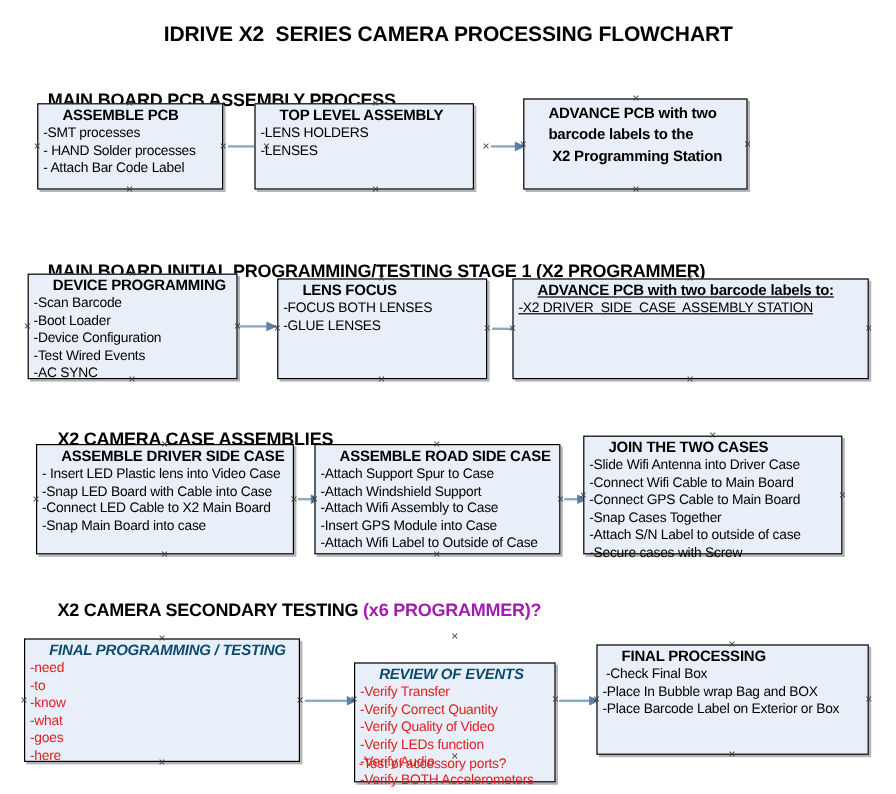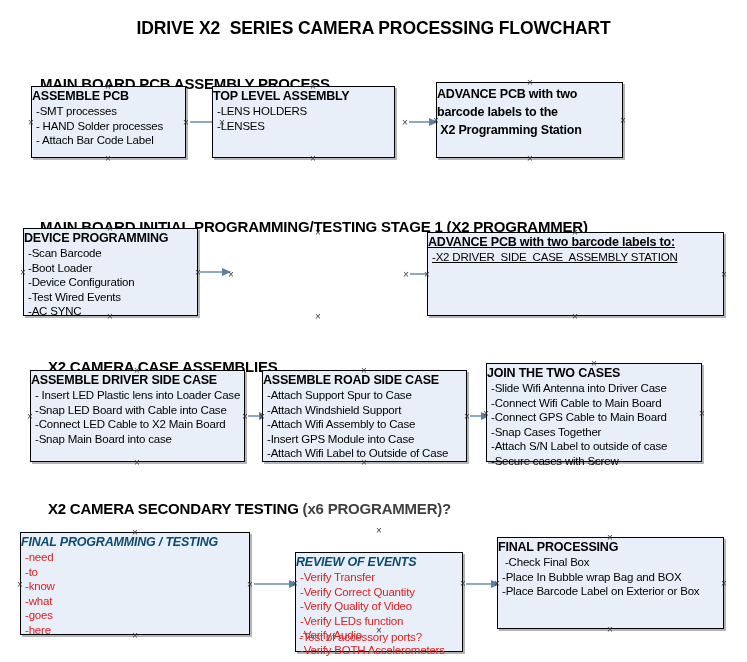--- a/index.html
+++ b/index.html
@@ -34,39 +34,39 @@
     white-space: pre;
   }
   .section-title {
     position: absolute;
     font-size: 15px;
     font-weight: bold;
     letter-spacing: -0.2px;
     white-space: pre;
   }
   .section-title .accent {
-    color: #404040;
+    color: #a21caf;
   }
 
   
   .box {
     position: absolute;
     background: #e9eff8;
     border: 1.3px solid #000000;
     box-sizing: border-box;
     box-shadow: 2px 2px 0 rgba(120,120,125,0.55);
     overflow: visible;
   }
   .box .bhead {
     font-size: 12.5px;
     font-weight: bold;
     line-height: 15px;
     letter-spacing: -0.2px;
     white-space: pre;
-    padding: 2px 0 0 0;
+    padding: 2px 0 0 20px;
   }
   .box .bhead.multi {
     line-height: 18px;
   }
   .box .blist {
     padding: 0 0 0 4px;
   }
   .box .blist div {
     font-size: 11.5px;
     line-height: 14.6px;
@@ -185,20 +185,27 @@
       <div>-AC SYNC</div>
     </div>
   </div>
   <div class="handle" style="left:110px; top:228px;"></div>
   <div class="handle" style="left:23px; top:272px;"></div>
   <div class="handle" style="left:198px; top:272px;"></div>
   <div class="handle" style="left:110px; top:316px;"></div>
 
   <div class="arrow" style="left:200px; top:271px; width:30px;"></div>
 
+  <div class="box" style="left:231px; top:232px; width:175px; height:84px;">
+    <div class="bhead">LENS FOCUS</div>
+    <div class="blist">
+      <div>-FOCUS BOTH LENSES</div>
+      <div>-GLUE LENSES</div>
+    </div>
+  </div>
   <div class="handle" style="left:318px; top:232px;"></div>
   <div class="handle" style="left:231px; top:274px;"></div>
   <div class="handle" style="left:406px; top:274px;"></div>
   <div class="handle" style="left:318px; top:316px;"></div>
 
   <div class="arrow" style="left:410px; top:273px; width:28px;"></div>
 
   <div class="box" style="left:427px; top:232px; width:297px; height:84px;text-decoration:underline;">
     <div class="bhead">ADVANCE PCB with two barcode labels to:</div>
     <div class="blist">
@@ -210,21 +217,21 @@
   <div class="handle" style="left:724px; top:274px;"></div>
   <div class="handle" style="left:575px; top:316px;"></div>
 
   <div class="section-title" style="left:32px; top:341px;">
     <span>X2 CAMERA CASE ASSEMBLIES</span>
   </div>
 
   <div class="box" style="left:30px; top:370px; width:215px; height:92px;">
     <div class="bhead">ASSEMBLE DRIVER SIDE CASE</div>
     <div class="blist">
-      <div>- Insert LED Plastic lens into Loader Case</div>
+      <div>- Insert LED Plastic lens into Video Case</div>
       <div>-Snap LED Board with Cable into Case</div>
       <div>-Connect LED Cable to X2 Main Board</div>
       <div>-Snap Main Board into case</div>
     </div>
   </div>
   <div class="handle" style="left:137px; top:370px;"></div>
   <div class="handle" style="left:30px; top:416px;"></div>
   <div class="handle" style="left:245px; top:416px;"></div>
   <div class="handle" style="left:137px; top:462px;"></div>
 

